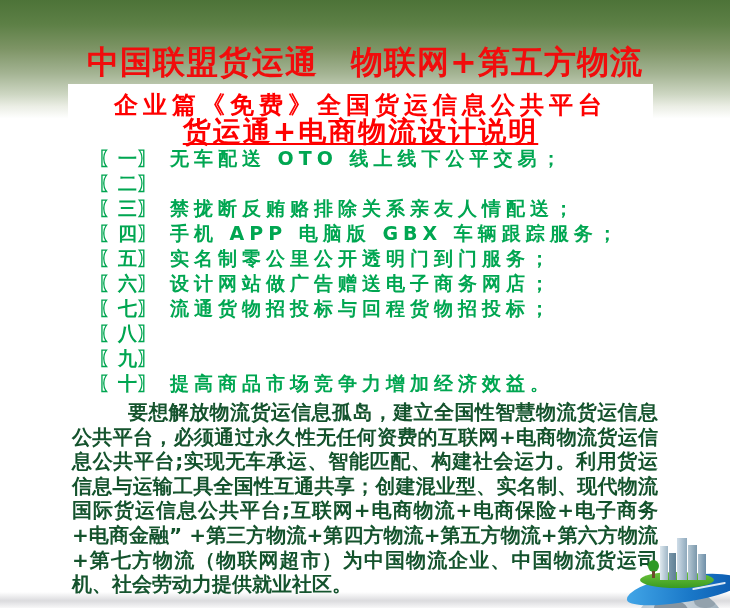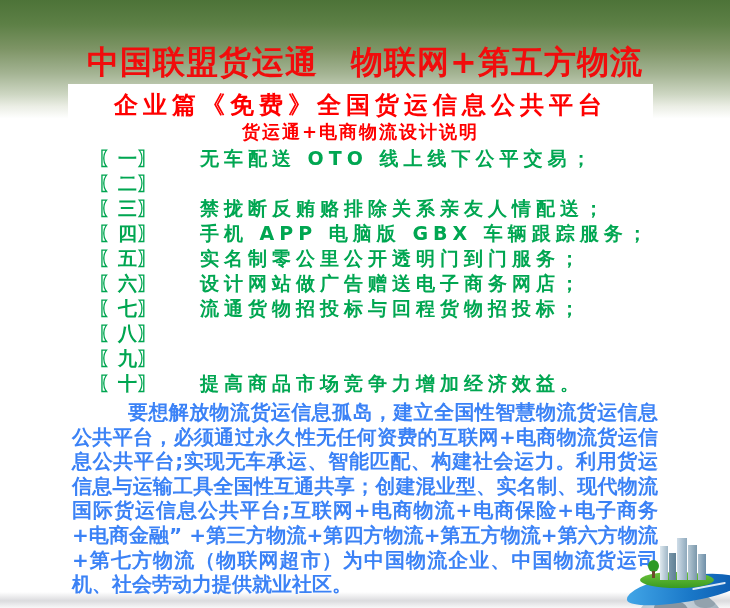--- a/index.html
+++ b/index.html
@@ -17,30 +17,30 @@
   }
   .panel{
     position:absolute;left:68px;top:84px;width:585px;height:372px;
     background:#ffffff;box-sizing:border-box;padding-top:7px;
   }
   .h1{
     text-align:center;color:#fe0000;font-size:24px;line-height:28px;
     letter-spacing:5px;white-space:nowrap;
   }
   .h2{
-    text-align:center;color:#fe0000;font-size:18px;line-height:25px;
-    letter-spacing:2px;white-space:nowrap;
+    text-align:center;color:#fe0000;font-size:28px;line-height:25px;
+    letter-spacing:2px;white-space:nowrap;text-decoration:underline;
   }
   .list{margin-top:2px;padding-left:30px;color:#00a651;}
   .row{display:flex;height:25px;line-height:25px;white-space:nowrap;}
   .num{font-size:19px;letter-spacing:1px;width:72px;flex:none;}
-  .itext{font-size:19px;letter-spacing:5px;margin-left:30px;}
+  .itext{font-size:19px;letter-spacing:5px;}
   .para{
     position:absolute;left:72px;top:400px;width:586px;
-    color:#3b82f6;font-size:20px;line-height:24.6px;
+    color:#14532d;font-size:20px;line-height:24.6px;
     text-align:justify;text-indent:56px;letter-spacing:0;
   }
   .bottom-band{
     position:absolute;left:0;bottom:0;width:730px;height:16px;
     background:linear-gradient(to bottom,
       rgba(180,180,185,0) 0%, rgba(165,165,172,0.40) 55%, rgba(225,225,228,0.25) 100%);
   }
   
   .globe-art{position:absolute;left:632px;top:538px;width:100px;height:70px;}
   .globe{

